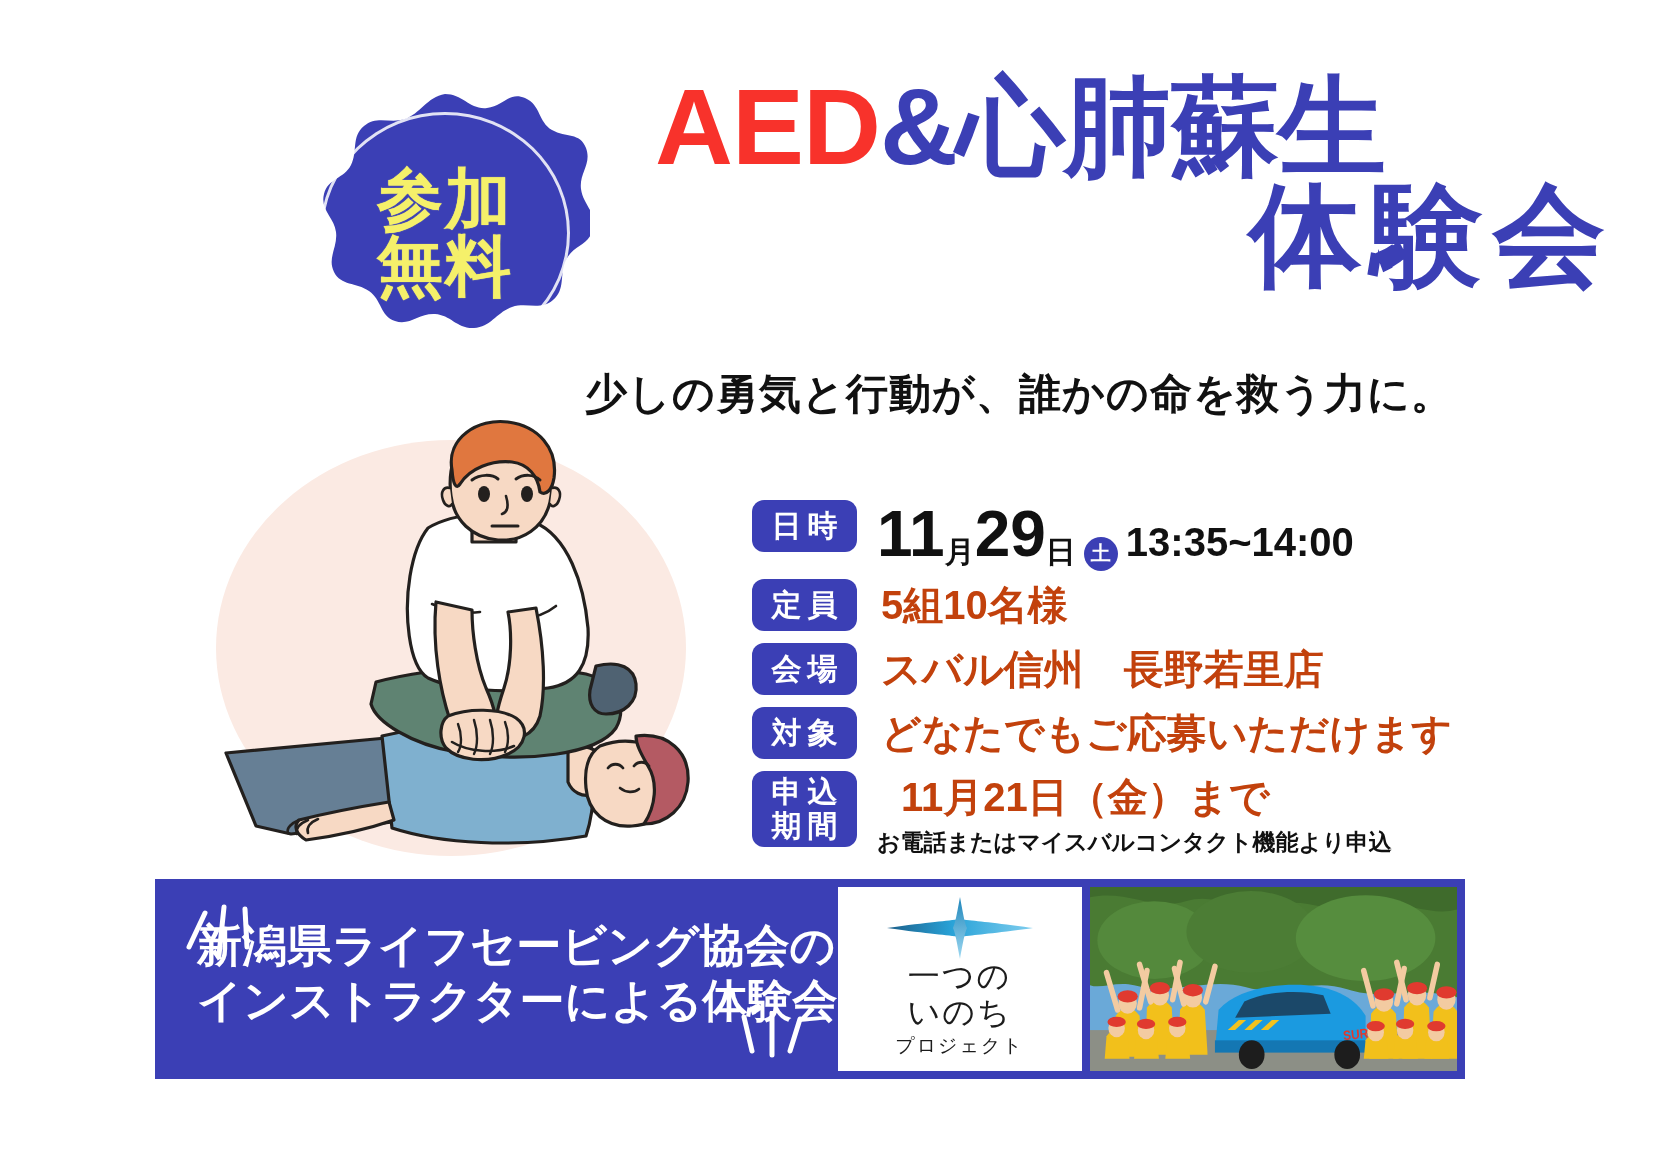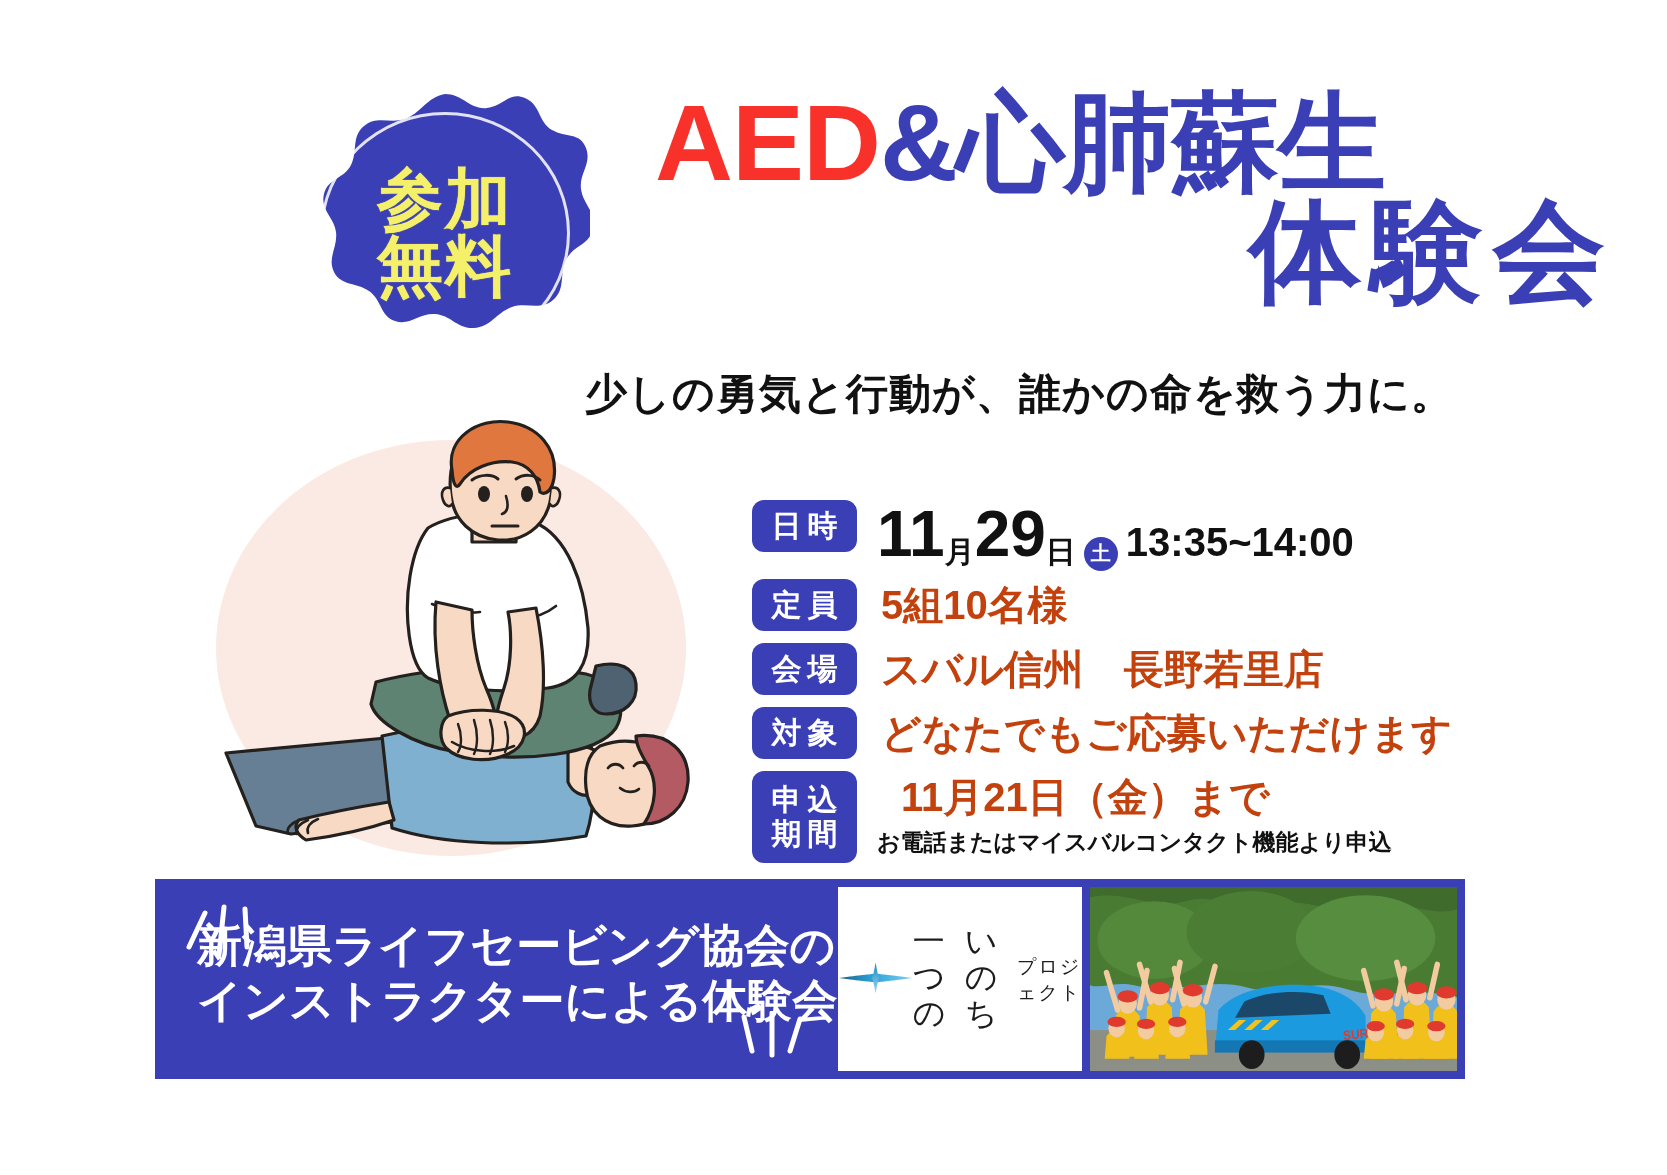--- a/index.html
+++ b/index.html
@@ -23,21 +23,21 @@
   }
   .badge-text{
     position:absolute;inset:0;display:flex;flex-direction:column;
     align-items:center;justify-content:center;
     color:#f5f06a;font-weight:700;font-size:66px;line-height:1.02;
     letter-spacing:2px;
     text-shadow:0 0 1px #f5f06a;
   }
 
   
-  .title-block{position:absolute;left:655px;top:88px;width:960px;}
+  .title-block{position:absolute;left:655px;top:72px;width:960px;}
   .title-line1{
     font-size:108px;font-weight:700;line-height:1.02;letter-spacing:-1px;
     white-space:nowrap;
   }
   .t-aed{color:#f8322b;}
   .t-rest{color:#3b3fb5;}
   .title-line2{
     font-size:112px;font-weight:700;line-height:1.04;color:#3b3fb5;
     letter-spacing:10px;text-align:right;margin-top:-4px;padding-left:20px;
   }
@@ -53,21 +53,21 @@
 
   
   .info{position:absolute;left:752px;top:500px;width:700px;}
   .row{display:flex;align-items:flex-start;margin-bottom:12px;}
   .lab{
     flex:0 0 auto;width:105px;height:52px;border-radius:12px;background:#3b3fb5;
     color:#fff;font-size:30px;font-weight:700;letter-spacing:6px;
     display:flex;align-items:center;justify-content:center;
     box-sizing:border-box;padding-left:6px;
   }
-  .lab.two{height:92px;flex-direction:column;line-height:1.15;justify-content:center;}
+  .lab.two{height:76px;flex-direction:column;line-height:1.15;justify-content:center;}
   .val{margin-left:20px;padding-top:2px;}
   .date-val{display:flex;align-items:baseline;white-space:nowrap;color:#111;}
   .d-big{font-size:64px;font-weight:700;line-height:1;}
   .d-sm{font-size:30px;font-weight:700;position:relative;top:6px;}
   .d-day{
     display:inline-flex;align-items:center;justify-content:center;
     width:34px;height:34px;border-radius:50%;background:#3b3fb5;color:#fff;
     font-size:20px;font-weight:700;margin:0 8px;position:relative;top:4px;
   }
   .d-time{font-size:40px;font-weight:700;}
@@ -81,21 +81,21 @@
   }
   .banner-text{
     position:relative;flex:0 0 655px;color:#fff;font-weight:700;
     font-size:45px;line-height:1.22;letter-spacing:0px;
     padding:40px 0 0 42px;box-sizing:border-box;white-space:nowrap;
   }
   .spark{position:absolute;left:24px;top:6px;width:90px;height:80px;}
   .spark2{position:absolute;left:575px;bottom:2px;width:80px;height:66px;}
   .logo-card{
     flex:0 0 244px;background:#fff;margin:8px 0 8px 0;
-    display:flex;flex-direction:row;align-items:center;justify-content:center;
+    display:flex;flex-direction:column;align-items:center;justify-content:center;
     box-sizing:border-box;padding:4px 0 6px;
   }
   .logo-star{width:150px;height:62px;display:block;}
   .logo-l1,.logo-l2{font-size:32px;color:#1c1c1c;line-height:1.12;letter-spacing:2px;font-weight:400;}
   .logo-l3{font-size:19px;color:#1c1c1c;letter-spacing:2px;margin-top:3px;font-weight:400;}
   .photo{flex:1 1 auto;margin:8px 8px 8px 8px;position:relative;overflow:hidden;}
 </style>
 </head>
 <body>
 

